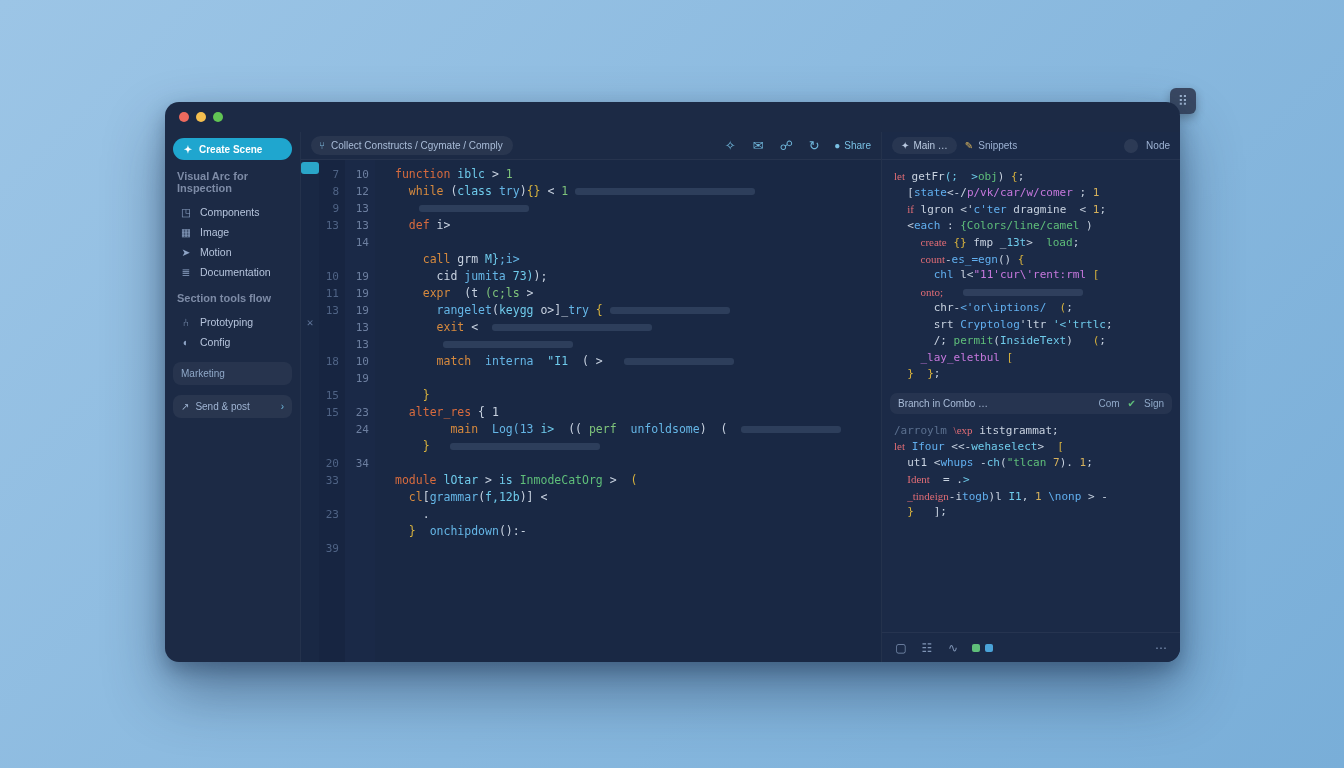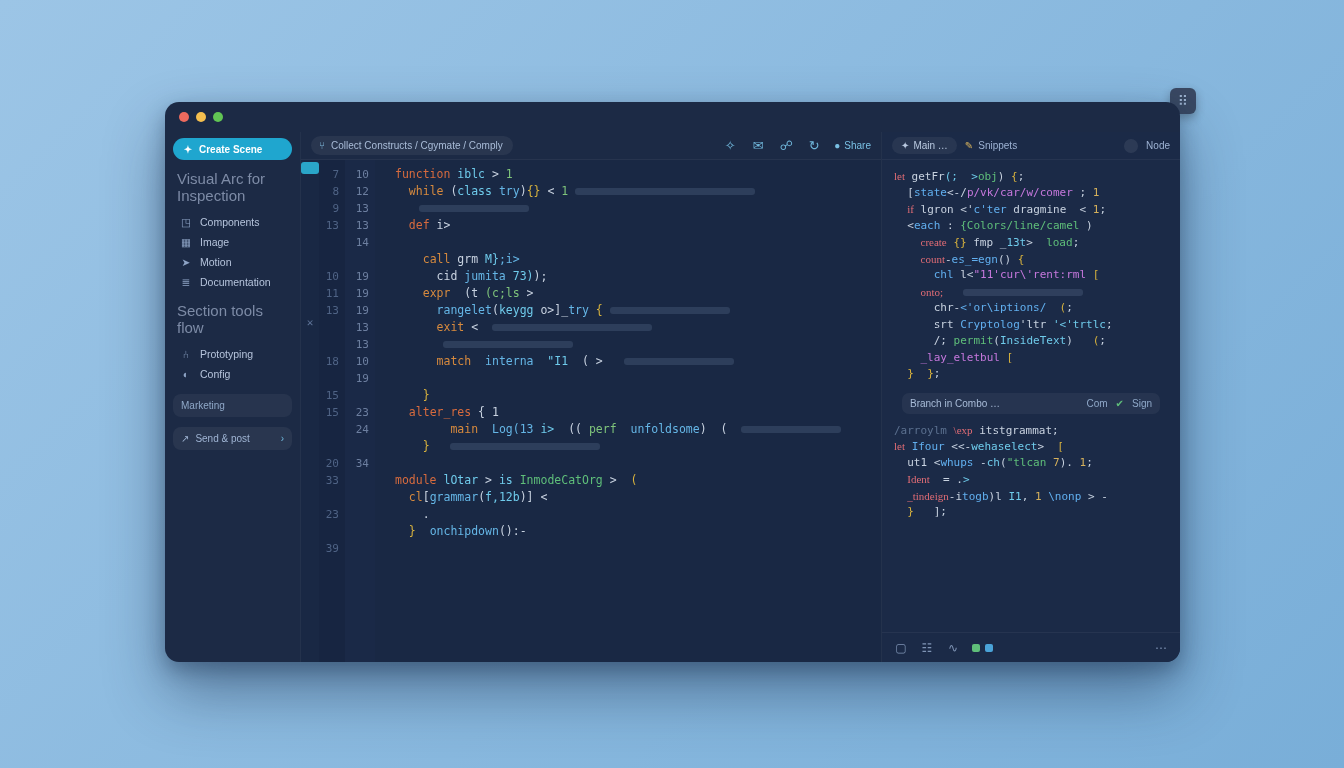--- a/index.html
+++ b/index.html
@@ -43,21 +43,21 @@
     width: 136px; padding: 6px 8px 10px 8px;
     display:flex; flex-direction:column; gap:6px;
     border-right: 1px solid rgba(255,255,255,.04);
   }
   .create-btn{
     background:#1fa6cf; color:#fff; border-radius: 14px;
     height:22px; display:flex; align-items:center; gap:6px;
     padding:0 10px; font-size:10px; font-weight:600;
   }
   .create-btn .plus{width:10px;height:10px;display:inline-flex;align-items:center;justify-content:center;}
-  .side-heading{ font-size:15px; color:#7d8ba6; padding:4px 4px 2px; font-weight:400;}
+  .side-heading{ font-size:11px; color:#7d8ba6; padding:4px 4px 2px; font-weight:700;}
   .side-item{
     display:flex; align-items:center; gap:7px;
     padding:3px 6px; border-radius:6px;
     font-size:10.5px; color:#b6c4dc;
   }
   .side-item .ico{width:14px;height:14px;display:inline-flex;align-items:center;justify-content:center;color:#8ea4c6;}
   .side-box{
     background: rgba(255,255,255,.05);
     border-radius:8px; padding:6px 8px; margin:4px 0 2px;
     font-size:10px; color:#8fa8c8;
@@ -131,21 +131,21 @@
   }
   .rp-top .rlabel{font-size:10px;color:#9db2d3;display:flex;align-items:center;gap:5px;}
   .rp-top .spacer{flex:1;}
   .rp-top .circ{width:14px;height:14px;border-radius:50%;background:rgba(255,255,255,.08);}
   .rp-code{
     padding:8px 10px 6px 12px;
     font: 11px/16.5px "SFMono-Regular", Menlo, monospace;
   }
   .rp-code .ln{height:16.5px;white-space:pre;}
   .rp-sep{
-    margin:4px 20px 0; padding:5px 8px;
+    margin:4px 8px 0; padding:5px 8px;
     background: rgba(255,255,255,.05);
     border-radius:7px;
     display:flex;align-items:center;gap:0;font-size:10px;color:#a9bcd8;
   }
   .rp-sep .right{margin-left:auto;display:flex;align-items:center;gap:8px;color:#8fa8c8;}
   .rp-foot{
     margin-top:auto;height:30px;border-top:1px solid rgba(255,255,255,.05);
     display:flex;align-items:center;gap:12px;padding:0 12px;color:#7e93b4;
   }
   .rp-foot .ic{width:14px;height:14px;display:inline-flex;align-items:center;justify-content:center;font-size:12px;}

